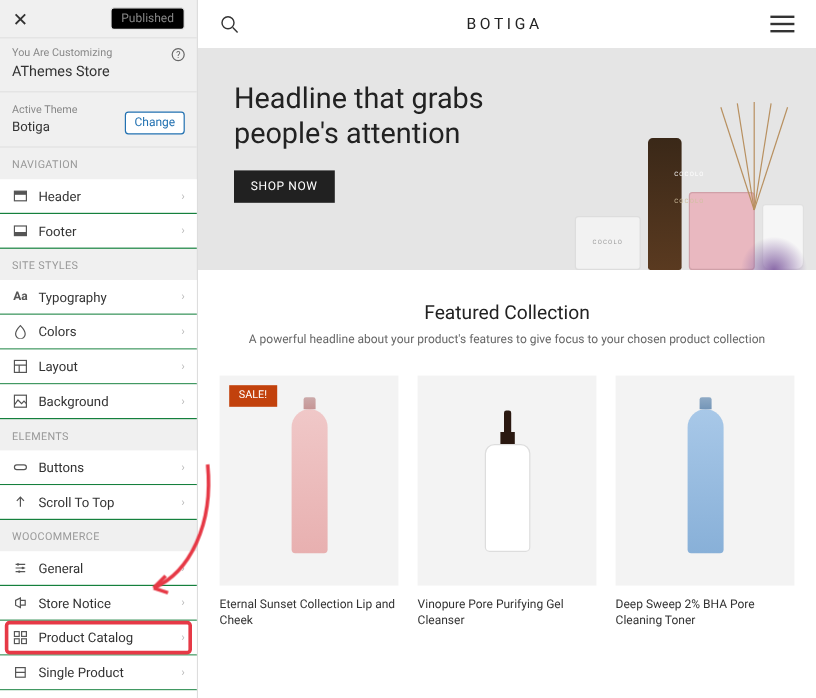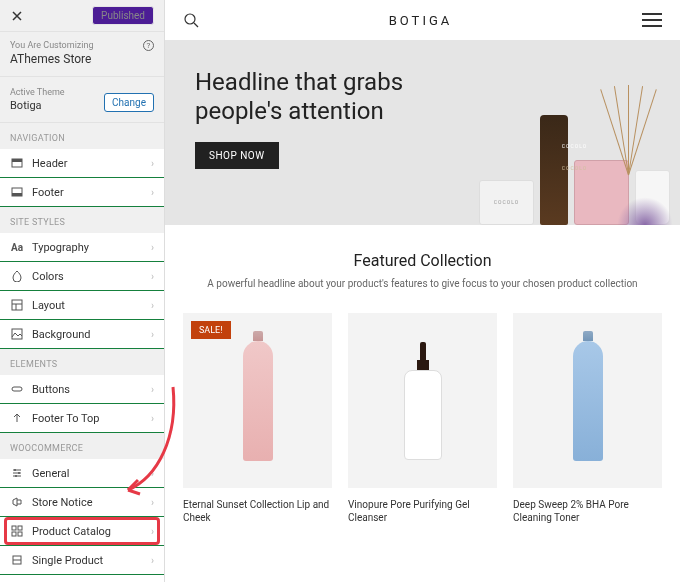--- a/index.html
+++ b/index.html
@@ -1,20 +1,20 @@
 <!DOCTYPE html>
 <html><head>
 <meta charset="utf-8">
 <style>
 *{margin:0;padding:0;box-sizing:border-box;font-family:-apple-system,BlinkMacSystemFont,"Segoe UI",Roboto,sans-serif}
 body{width:680px;height:582px;display:flex;background:#fff;overflow:hidden;position:relative}
 .sidebar{width:165px;background:#f0f0f0;border-right:1px solid #ddd;display:flex;flex-direction:column;flex-shrink:0}
 .sb-top{display:flex;align-items:center;justify-content:space-between;padding:6px 10px;border-bottom:1px solid #e2e2e2}
 .close-x{font-size:14px;color:#333;cursor:pointer;width:14px;height:14px;display:flex;align-items:center;justify-content:center}
-.pub-btn{font-size:10px;color:#888;background:#4c1d95;border:1px solid #e5e5e5;border-radius:3px;padding:3px 8px}
+.pub-btn{font-size:10px;color:#888;background:#000000;border:1px solid #e5e5e5;border-radius:3px;padding:3px 8px}
 .sb-context{padding:8px 10px 10px;border-bottom:1px solid #e2e2e2;position:relative}
 .ctx-label{font-size:9px;color:#888}
 .ctx-title{font-size:12px;color:#333;margin-top:2px}
 .help-ic{position:absolute;top:8px;right:10px;width:11px;height:11px;border:1px solid #666;border-radius:50%;font-size:8px;color:#666;display:flex;align-items:center;justify-content:center}
 .sb-theme{padding:10px;display:flex;justify-content:space-between;align-items:flex-end;border-bottom:1px solid #e2e2e2}
 .theme-lbl{font-size:9px;color:#888}
 .theme-name{font-size:11px;color:#333;margin-top:2px}
 .change-btn{font-size:10px;color:#2271b1;border:1px solid #2271b1;border-radius:3px;padding:3px 7px;background:#fff}
 .sb-scroll{flex:1;overflow-y:auto}
 .sec-head{font-size:9px;color:#999;text-transform:uppercase;padding:10px 10px 6px;letter-spacing:0.3px}
@@ -155,21 +155,21 @@
         </span>
       <span>Buttons</span>
       <span class="mi-ch">›</span>
     </div>
     <div class="menu-item">
       <span class="mi-icon">
           <svg width="12" height="12" viewBox="0 0 12 12">
             <path d="M6 10 L6 2 M3 5 L6 2 L9 5" fill="none" stroke="#555"></path>
           </svg>
         </span>
-      <span>Footer To Top</span>
+      <span>Scroll To Top</span>
       <span class="mi-ch">›</span>
     </div>
 
     <div class="sec-head">WOOCOMMERCE</div>
     <div class="menu-item">
       <span class="mi-icon">
           <svg width="12" height="12" viewBox="0 0 12 12">
             <line x1="2" y1="3" x2="10" y2="3" stroke="#555"></line>
             <line x1="2" y1="6" x2="10" y2="6" stroke="#555"></line>
             <line x1="2" y1="9" x2="10" y2="9" stroke="#555"></line>

